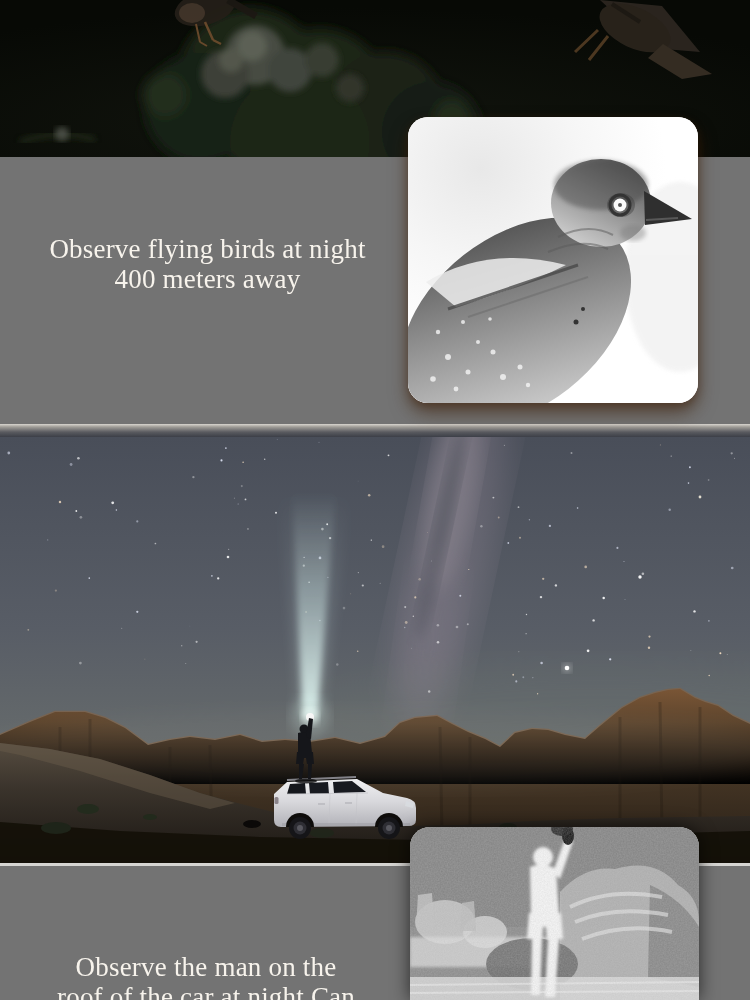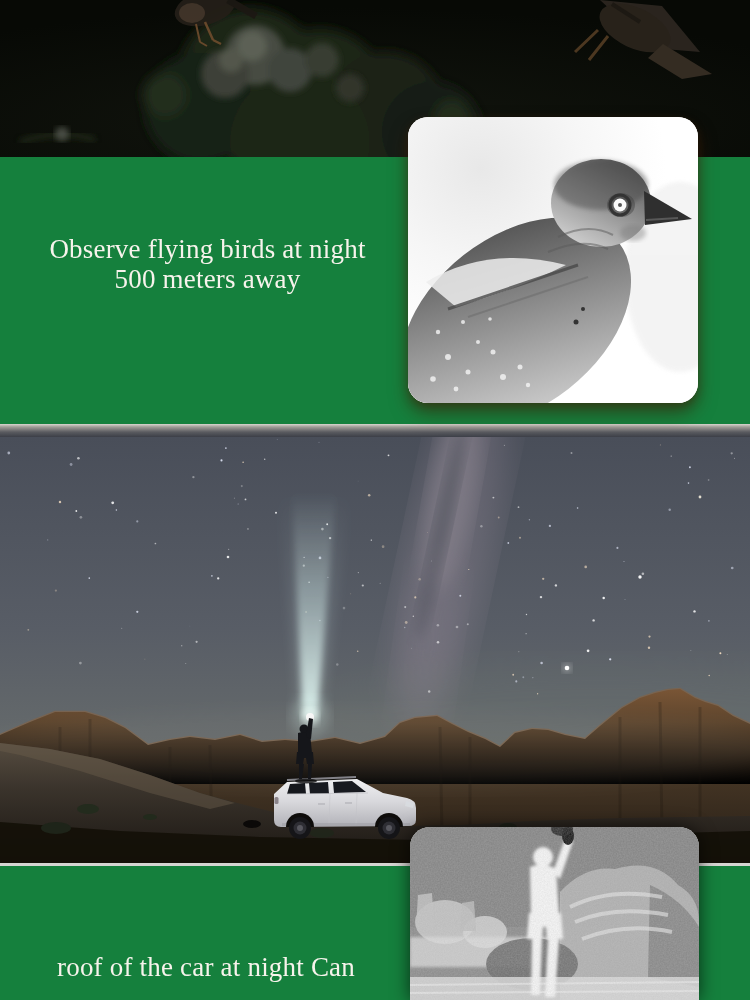--- a/index.html
+++ b/index.html
@@ -1,21 +1,21 @@
 <!DOCTYPE html>
 <html><head>
 <meta charset="utf-8">
 <style>
   * { margin:0; padding:0; box-sizing:border-box; }
   html,body { width:750px; height:1000px; overflow:hidden;
     font-family:"Liberation Serif","DejaVu Serif",serif; background:#000; }
   .page { position:relative; width:750px; height:1000px; overflow:hidden; background:#dfa063; }
 
   .hero { height:157px; background:#090b07; overflow:hidden; }
-  .banner { background:#15803d; position:relative; }
+  .banner { background:#737373; position:relative; }
   .banner1 { height:267px; }
   .banner2 { height:134px; }
   .strip1 { height:13px;
     background:linear-gradient(180deg,#d8d5cf 0%,#a09d98 22%,#5a5b60 62%,#3c3f47 100%); }
   .strip2 { height:3px; background:#d6d5d2; }
   .scene { height:426px; background:#51555e; overflow:hidden; }
 
   .banner-text { position:absolute; left:0; text-align:center;
     color:#f7f3ec; font-size:27px; line-height:30px; letter-spacing:.2px; }
   .bt1 { top:77px; width:415px; }
@@ -84,21 +84,21 @@
         <path d="M663,44 L712,74 L682,79 L648,58 Z" fill="#372e24"></path>
         <path d="M598,30 L575,52 M608,36 L589,60" stroke="#503a22" stroke-width="3" fill="none"></path>
         <path d="M612,4 L640,22" stroke="#1f1a14" stroke-width="4"></path>
       </g>
     </svg>
   </section>
 
   <section class="banner banner1">
     <div class="banner-text bt1">
       <div>Observe flying birds at night</div>
-      <div>500 meters away</div>
+      <div>400 meters away</div>
     </div>
   </section>
 
   <div class="strip1"></div>
 
   <section class="scene">
     <svg width="750" height="426" viewBox="0 0 750 426">
       <defs>
         <linearGradient id="skyGrad" x1="0" y1="0" x2="0" y2="1">
           <stop offset="0%" stop-color="#494e59"></stop>
@@ -357,20 +357,21 @@
         <path d="M299,327 L304,327 L302,342 L299,342 Z"></path>
         <path d="M308,327 L312,327 L311,342 L308,342 Z"></path>
       </g>
     </svg>
   </section>
 
   <div class="strip2"></div>
 
   <section class="banner banner2">
     <div class="banner-text bt2">
+      <div>Observe the man on the</div>
       <div>roof of the car at night Can</div>
     </div>
   </section>
 
   <div class="card card1">
     <svg width="290" height="286" viewBox="0 0 290 286">
       <defs>
         <radialGradient id="cardBg" cx="25%" cy="18%" r="85%">
           <stop offset="0%" stop-color="#e8e8e8"></stop>
           <stop offset="40%" stop-color="#f6f6f6"></stop>

